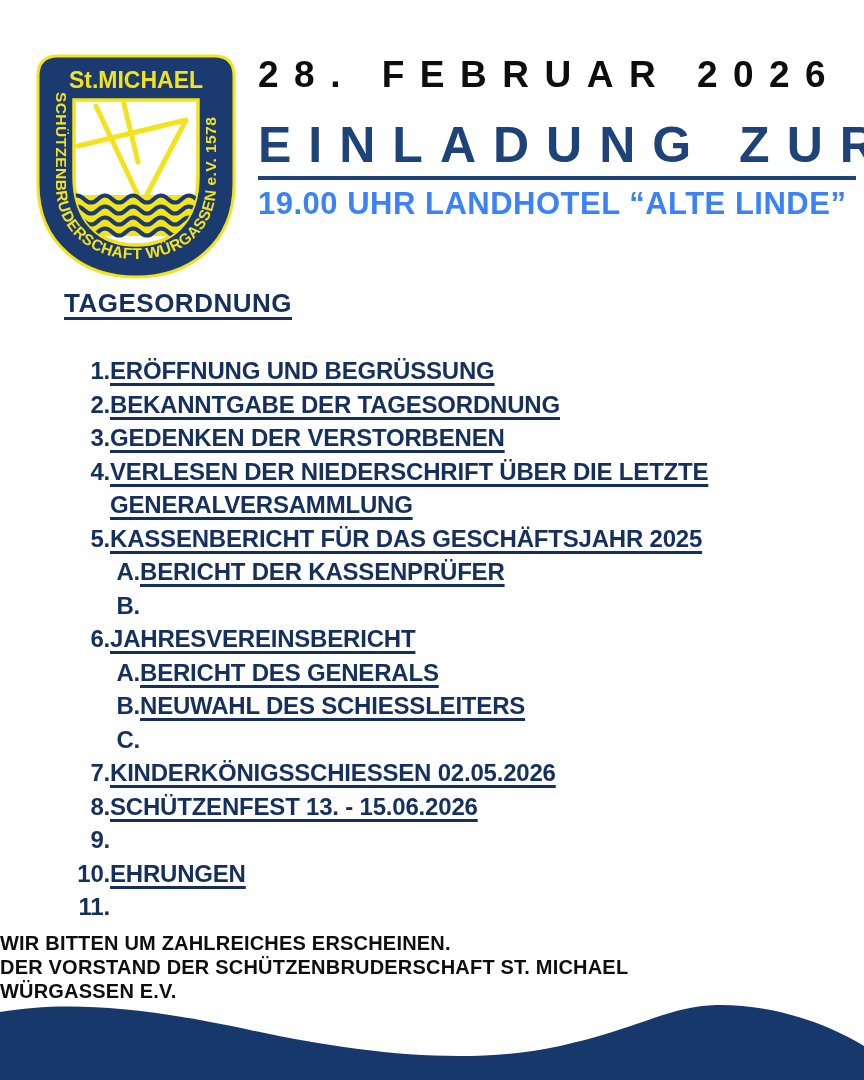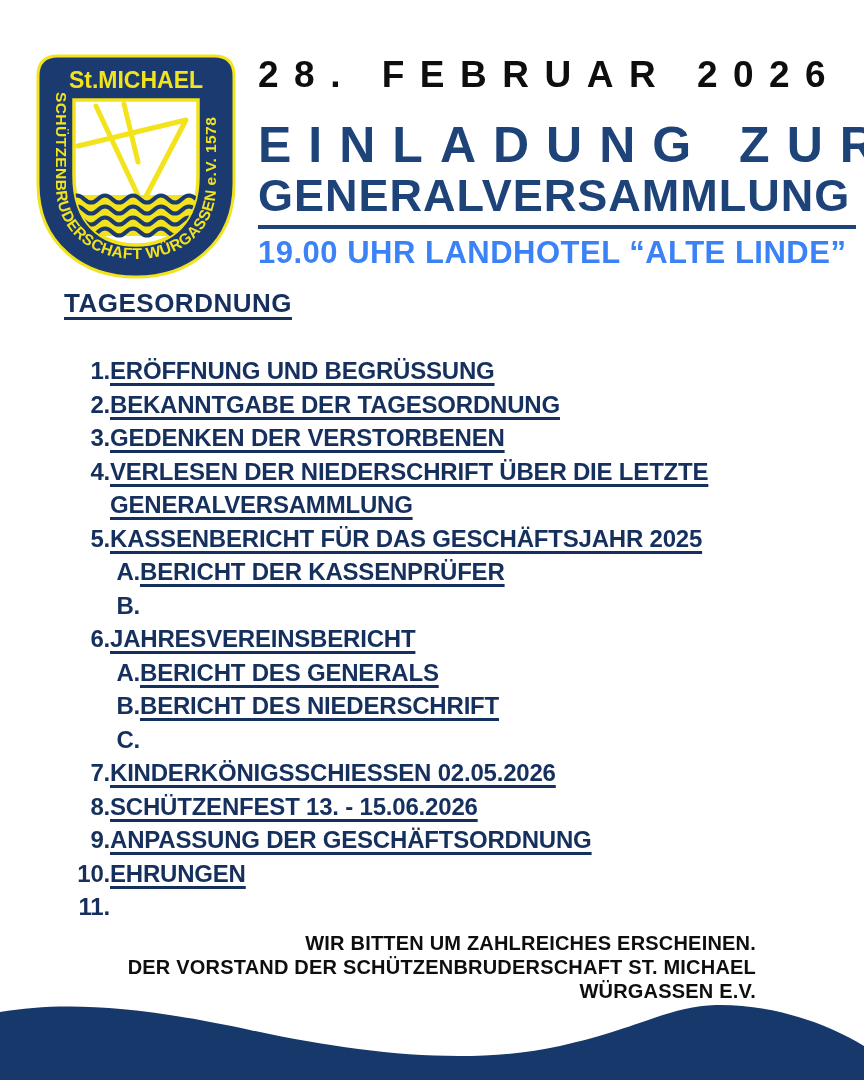--- a/index.html
+++ b/index.html
@@ -25,21 +25,21 @@
   }
   .agenda-list{margin-top:36px;padding-left:62px;}
   .agenda-row{display:flex;align-items:flex-start;font-size:24px;line-height:33.5px;color:#16305e;letter-spacing:-0.2px;}
   .agenda-row .num{flex:none;width:48px;text-align:right;}
   .agenda-row.sub .num{margin-left:42px;width:36px;}
   .agenda-row .label{
     text-decoration:underline;text-decoration-thickness:2.5px;text-underline-offset:4px;
     max-width:660px;
   }
   
-  .footer{position:absolute;left:0;top:931px;width:756px;text-align:right;color:#0e0e0e;}
+  .footer{position:absolute;left:0;top:931px;width:756px;text-align:left;color:#0e0e0e;}
   .footer-line1{font-size:20px;line-height:1.2;letter-spacing:0.2px;}
   .footer-line2{font-size:20px;line-height:1.2;margin-top:0;letter-spacing:0.2px;}
   .wave{position:absolute;left:0;bottom:0;width:864px;height:80px;display:block;}
 </style>
 </head>
 <body>
 
 <div>
 
   <svg class="crest" viewBox="0 0 220 240" aria-hidden="true">
@@ -68,21 +68,20 @@
     </g>
     <text x="110" y="42" text-anchor="middle" font-size="23" font-weight="bold" font-family="Liberation Sans, sans-serif" fill="#f2e31d">St.MICHAEL</text>
     <text font-size="15.5" font-weight="bold" font-family="Liberation Sans, sans-serif" fill="#f2e31d" letter-spacing="0.4">
       <textPath href="#ringPath" startOffset="4">SCHÜTZENBRUDERSCHAFT WÜRGASSEN e.V. 1578</textPath>
     </text>
   </svg>
 
   <div class="header">
     <div class="date">28. FEBRUAR 2026</div>
     <div class="title1">EINLADUNG ZUR</div>
-    <div class="title2">GENERALVERSAMMLUNG</div>
     <div class="divider"></div>
     <div class="subtitle">19.00 UHR LANDHOTEL “ALTE LINDE”</div>
   </div>
 
   <div class="content">
     <span class="agenda-heading">TAGESORDNUNG</span>
     <div class="agenda-list">
         <div class="agenda-row">
           <span class="num">1.</span>
           <span class="label">ERÖFFNUNG UND BEGRÜSSUNG</span>
@@ -113,36 +112,35 @@
         <div class="agenda-row">
           <span class="num">6.</span>
           <span class="label">JAHRESVEREINSBERICHT</span>
         </div>
         <div class="agenda-row sub">
           <span class="num">A.</span>
           <span class="label">BERICHT DES GENERALS</span>
         </div>
         <div class="agenda-row sub">
           <span class="num">B.</span>
-          <span class="label">BERICHT DES NIEDERSCHRIFT</span>
+          <span class="label">NEUWAHL DES SCHIESSLEITERS</span>
         </div>
         <div class="agenda-row sub">
           <span class="num">C.</span>
         </div>
         <div class="agenda-row">
           <span class="num">7.</span>
           <span class="label">KINDERKÖNIGSSCHIESSEN 02.05.2026</span>
         </div>
         <div class="agenda-row">
           <span class="num">8.</span>
           <span class="label">SCHÜTZENFEST 13. - 15.06.2026</span>
         </div>
         <div class="agenda-row">
           <span class="num">9.</span>
-          <span class="label">ANPASSUNG DER GESCHÄFTSORDNUNG</span>
         </div>
         <div class="agenda-row">
           <span class="num">10.</span>
           <span class="label">EHRUNGEN</span>
         </div>
         <div class="agenda-row">
           <span class="num">11.</span>
         </div>
       </div>
   </div>

